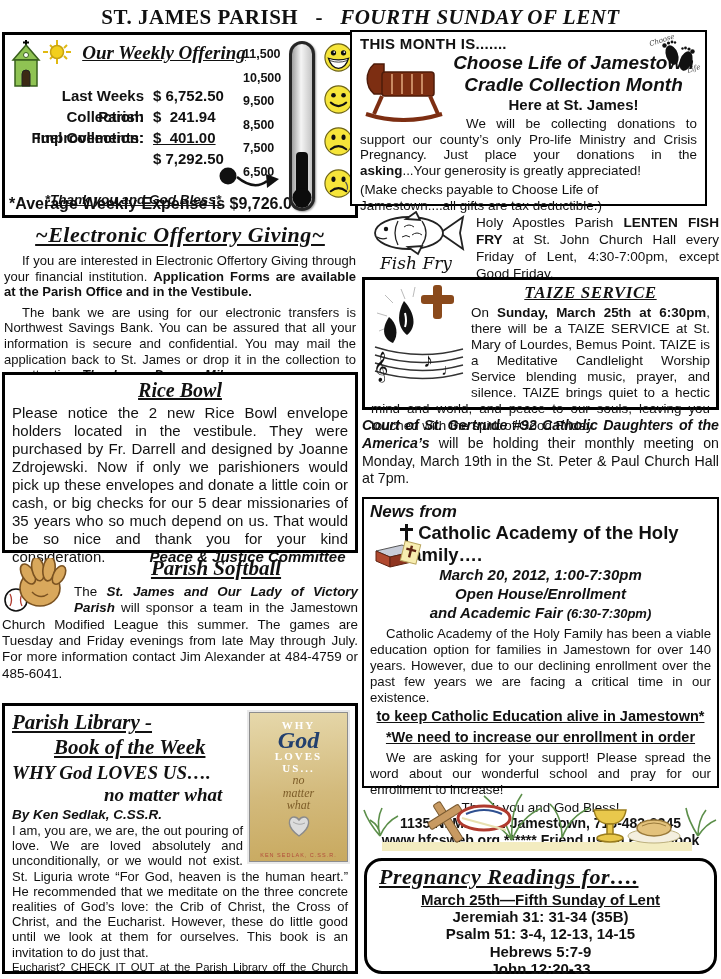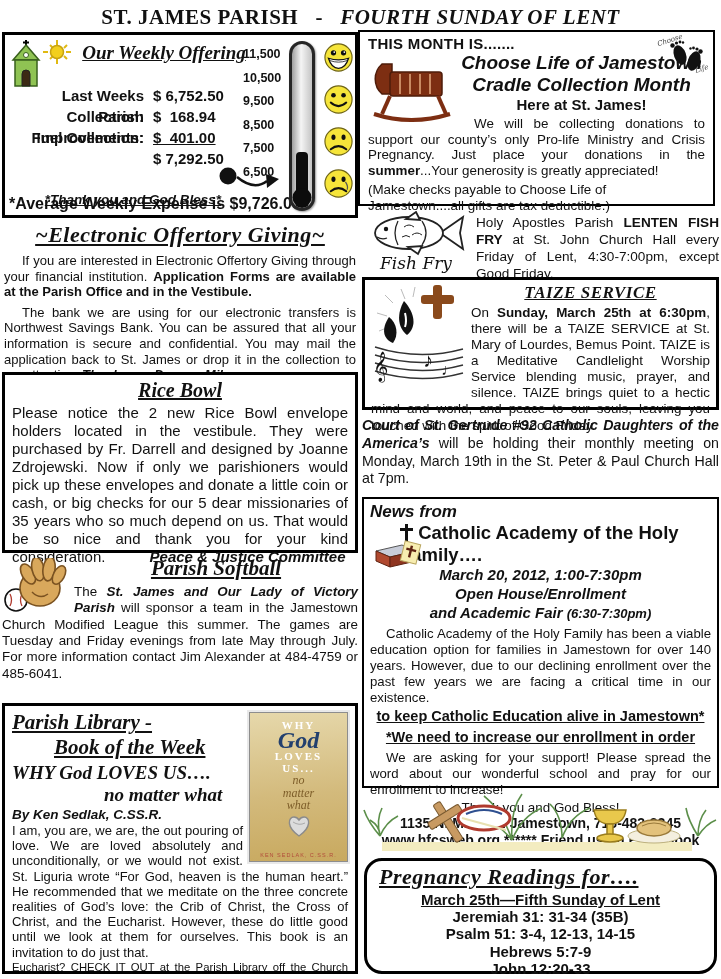--- a/index.html
+++ b/index.html
@@ -84,21 +84,21 @@
   .lib-t2{font-family:"Liberation Serif",serif;font-weight:bold;font-style:italic;font-size:21px;
           text-decoration:underline;margin-left:42px;}
   .lib-bt{font-family:"Liberation Serif",serif;font-weight:bold;font-style:italic;font-size:19px;margin-top:2px;}
   .lib-bs{font-family:"Liberation Serif",serif;font-weight:bold;font-style:italic;font-size:19px;margin-left:92px;}
   .lib-auth{font-weight:bold;font-style:italic;font-size:13.5px;margin-top:1px;}
   #library .body{margin:1px 0 0 0;font-size:13px;line-height:1.17;}
   .lib-int{margin-top:1px;font-size:11.3px;line-height:1.18;}
   .lib-int .u{text-decoration:underline;}
 
   
-  #monthbox{left:358px;top:30px;width:357px;height:176px;padding:3px 8px;}
+  #monthbox{left:350px;top:30px;width:357px;height:176px;padding:3px 8px;}
   .month-label{font-weight:bold;font-size:15px;letter-spacing:.3px;}
   .feet{position:absolute;right:5px;top:3px;}
   .cradle{float:left;width:86px;height:66px;margin:4px 4px 0 0;}
   .m-t1,.m-t2{text-align:center;font-weight:bold;font-style:italic;font-size:19px;line-height:1.15;}
   .m-t3{text-align:center;font-weight:bold;font-size:15px;}
   #monthbox p{margin:3px 0 0 0;font-size:13.4px;line-height:1.18;}
   #monthbox .p1{text-indent:16px;}
 
   #fishfry{position:absolute;left:362px;top:211px;width:357px;}
   .ff-icon{float:left;width:108px;height:64px;margin-right:6px;text-align:center;}
@@ -167,21 +167,21 @@
       </svg>
     </span>
     <div class="off-title">Our Weekly Offering</div>
     <div class="rows">
       <div class="rowline">
         <span class="lbl">Last Weeks Collection:</span>
         <span class="val">$ 6,752.50</span>
       </div>
       <div class="rowline">
         <span class="lbl">Parish Improvements:</span>
-        <span class="val">$  168.94</span>
+        <span class="val">$  241.94</span>
       </div>
       <div class="rowline">
         <span class="lbl">Fuel Collection:</span>
         <span class="val sum">$  401.00</span>
       </div>
       <div class="rowline">
         <span class="lbl"></span>
         <span class="val">$ 7,292.50</span>
       </div>
     </div>
@@ -334,21 +334,21 @@
             <line x1="62" y1="18" x2="62" y2="38"></line>
           </g>
         <line x1="22" y1="40" x2="14" y2="58" stroke="#7d2e12" stroke-width="4"></line>
         <line x1="70" y1="40" x2="78" y2="58" stroke="#7d2e12" stroke-width="4"></line>
         <path d="M6 58 Q43 70 82 58" fill="none" stroke="#7d2e12" stroke-width="4"></path>
       </svg>
     </div>
     <div class="m-t1">Choose Life of Jamestown</div>
     <div class="m-t2">Cradle Collection Month</div>
     <div class="m-t3">Here at St. James!</div>
-    <p class="p1 just"><span>We will be collecting donations to support our county’s only Pro-life Ministry and Crisis Pregnancy.  Just place your donations in the </span><span class="b">summer</span><span>...Your generosity is greatly appreciated!</span></p>
+    <p class="p1 just"><span>We will be collecting donations to support our county’s only Pro-life Ministry and Crisis Pregnancy.  Just place your donations in the </span><span class="b">asking</span><span>...Your generosity is greatly appreciated!</span></p>
     <p>(Make checks payable to Choose Life of Jamestown....all gifts are tax deductible.)</p>
   </div>
 
   <div id="fishfry" class="cf">
     <div class="ff-icon">
       <svg width="104" height="46" viewBox="0 0 104 46">
         <g fill="#fff" stroke="#222" stroke-width="1.8">
           <polygon points="76,22 99,6 96,22 99,38"></polygon>
           <ellipse cx="45" cy="22" rx="34" ry="16"></ellipse>
           <polygon points="42,8 52,1 56,9"></polygon>

